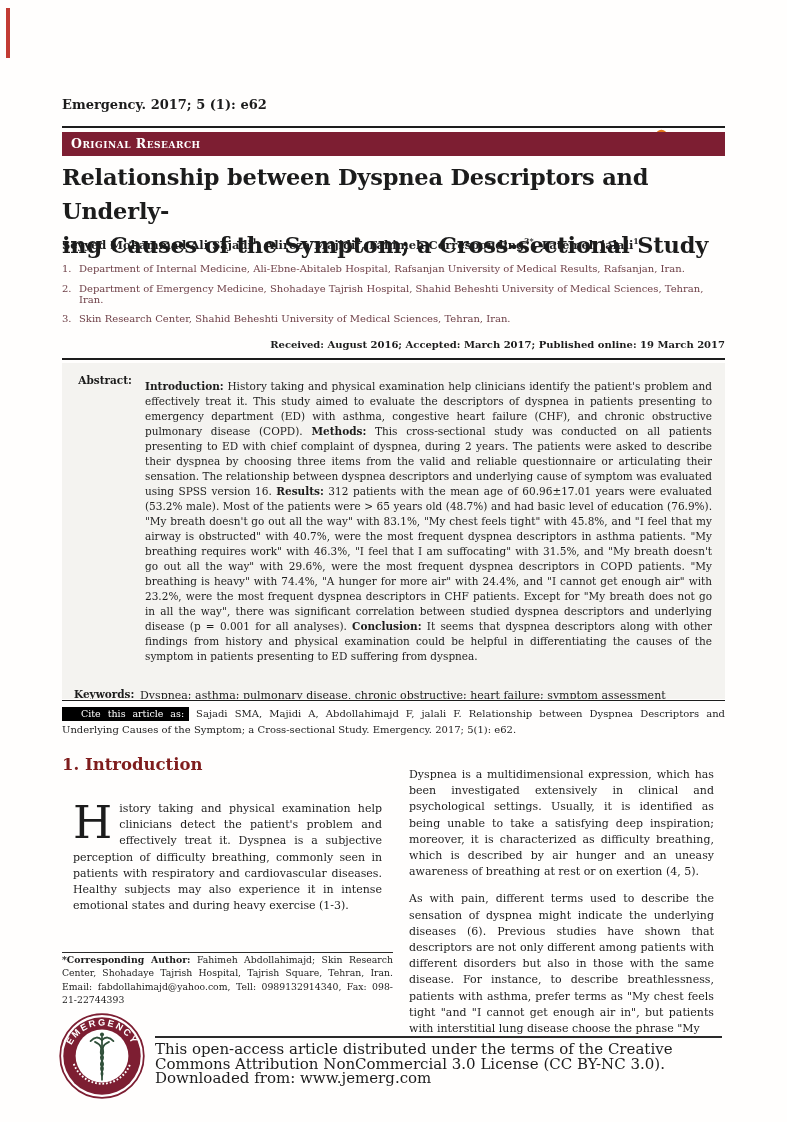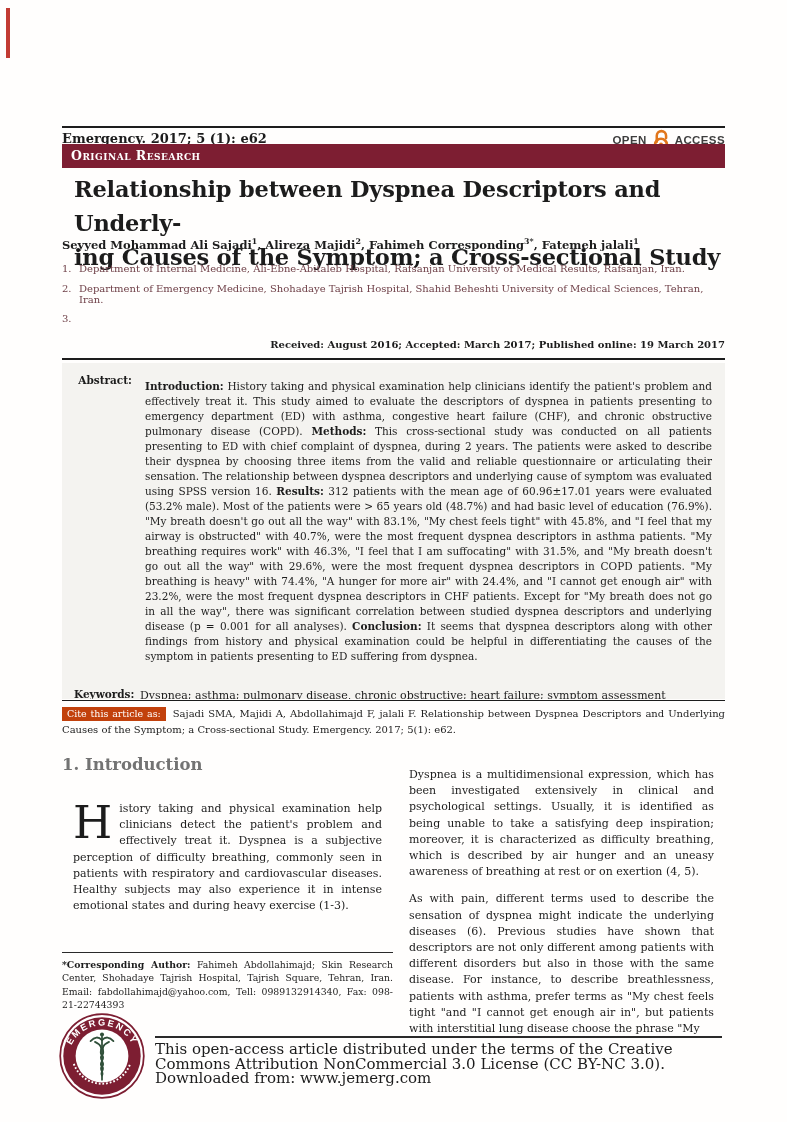--- a/index.html
+++ b/index.html
@@ -1,38 +1,38 @@
 <!DOCTYPE html>
 <html><head>
 <meta charset="utf-8">
 <style>
   html,body { margin:0; padding:0; background:#ffffff; }
   .page { position:relative; width:787px; height:1122px; background:#fffefd;
           font-family:"DejaVu Serif", serif; color:#1c1c1c; overflow:hidden; }
 
   .margin-mark { position:absolute; left:6px; top:8px; width:4px; height:50px; background:#c23b33; }
 
-  .journal-ref { position:absolute; left:62px; top:97px; font-size:13px; font-weight:700;margin-top:34px; }
+  .journal-ref { position:absolute; left:62px; top:97px; font-size:13px; font-weight:700; }
 
   .open-access { position:absolute; right:62px; top:92px; display:flex; align-items:center; gap:3px;
                  font-family:"Liberation Sans", sans-serif; font-weight:700; font-size:11.5px;
                  color:#3e3e3e; letter-spacing:0.4px;margin-top:35px; }
   .oa-lock { width:22px; height:26px; }
 
   .rule { position:absolute; left:62px; width:663px; background:#1d1d1d; }
   .rule-header { top:126px; height:2px; }
   .rule-dates  { top:358px; height:2px; }
   .rule-cite   { top:700px; height:1px; }
 
-  .banner { position:absolute; left:62px; top:144px; width:663px; height:24px; background:#7d1e32;
+  .banner { position:absolute; left:62px; top:132px; width:663px; height:24px; background:#7d1e32;
             color:#ffffff; font-weight:700; font-size:12.5px; line-height:24px;
             font-variant:small-caps; letter-spacing:0.5px; }
   .banner span { padding-left:9px; }
 
-  .title { position:absolute; left:62px; top:160px; width:668px; margin:12px;
+  .title { position:absolute; left:62px; top:160px; width:668px; margin:0;
            font-size:22.5px; line-height:34px; font-weight:700; letter-spacing:-0.2px; }
 
   .authors { position:absolute; left:62px; top:237px; width:663px; margin:0;
              font-size:11.5px; font-weight:700; }
   .authors sup { font-size:68%; }
 
   .affiliations { position:absolute; left:62px; top:263px; width:663px; }
   .affil-row { display:flex; font-size:10px; color:#6f4048; margin-bottom:8.5px; }
   .affil-num { width:17px; flex:none; }
 
@@ -43,31 +43,31 @@
                   background:#f4f3f0; box-sizing:border-box; overflow:hidden; }
   .abs-grid { display:grid; grid-template-columns:58px 1fr; column-gap:8px; padding:11px 8px 0 12px; }
   .abs-label { font-weight:700; font-size:10.5px; text-align:right; }
   .abs-text { margin:5px; font-size:10.5px; line-height:15px; text-align:justify; }
   .kw-grid { margin-top:8px; }
   .kw-line { margin:0; font-size:11px; line-height:15.5px; }
   .kw-copy { margin:2px 0 0 0; font-size:10.5px; line-height:15.5px; }
 
   .cite { position:absolute; left:62px; top:706px; width:663px; margin:0;
           font-size:10px; line-height:15.5px; text-align:justify; }
-  .cite-badge { background:#c2410c; color:#ffffff; padding:1px 5px 2px 5px; font-size:9.5px; margin-right:7px; }
+  .cite-badge { background:#000000; color:#ffffff; padding:1px 5px 2px 19px; font-size:9.5px; margin-right:7px; }
 
   .col-left  { position:absolute; left:62px;  top:755px; width:331px; }
   .col-right { position:absolute; left:398px; top:756px; width:327px; }
-  .col-heading { margin:0; color:#737373; font-size:16.5px; font-weight:700; }
+  .col-heading { margin:0; color:#7f1d1d; font-size:16.5px; font-weight:700; }
   .body-para { margin:11px; font-size:11px; line-height:16.2px; text-align:justify; }
   .intro-para { margin-top:27px; }
   .dropcap { float:left; font-size:45px; line-height:37px; padding:3px 7px 0 0; }
 
   .footnote { position:absolute; left:62px; top:952px; width:331px; margin:0;
-              border-top:1px solid #2a2a2a; padding-top:5px;
+              border-top:1px solid #2a2a2a; 
               font-size:9.3px; line-height:13.4px; text-align:justify; }
 
   .em-logo { position:absolute; left:58px; top:1012px; width:88px; height:88px; }
   .footer-rule { position:absolute; left:155px; top:1036px; width:567px; height:2px; background:#2a2a2a; }
   .footer-license { position:absolute; left:155px; top:1042px; width:567px; margin:0;
                     font-size:15px; line-height:14.5px; }
 </style>
 </head>
 <body>
 
@@ -106,20 +106,21 @@
     <div class="affil-row">
       <span class="affil-num">1.</span>
       <span>Department of Internal Medicine, Ali-Ebne-Abitaleb Hospital, Rafsanjan University of Medical Results, Rafsanjan, Iran.</span>
     </div>
     <div class="affil-row">
       <span class="affil-num">2.</span>
       <span>Department of Emergency Medicine, Shohadaye Tajrish Hospital, Shahid Beheshti University of Medical Sciences, Tehran, Iran.</span>
     </div>
     <div class="affil-row">
       <span class="affil-num">3.</span>
+      <span>Skin Research Center, Shahid Beheshti University of Medical Sciences, Tehran, Iran.</span>
     </div>
   </div>
 
   <p class="dates">Received: August 2016; Accepted: March 2017; Published online: 19 March 2017</p>
 
   <div class="rule rule-dates"></div>
 
   <div class="abstract-box">
     <div class="abs-grid">
       <div class="abs-label">Abstract:</div>

